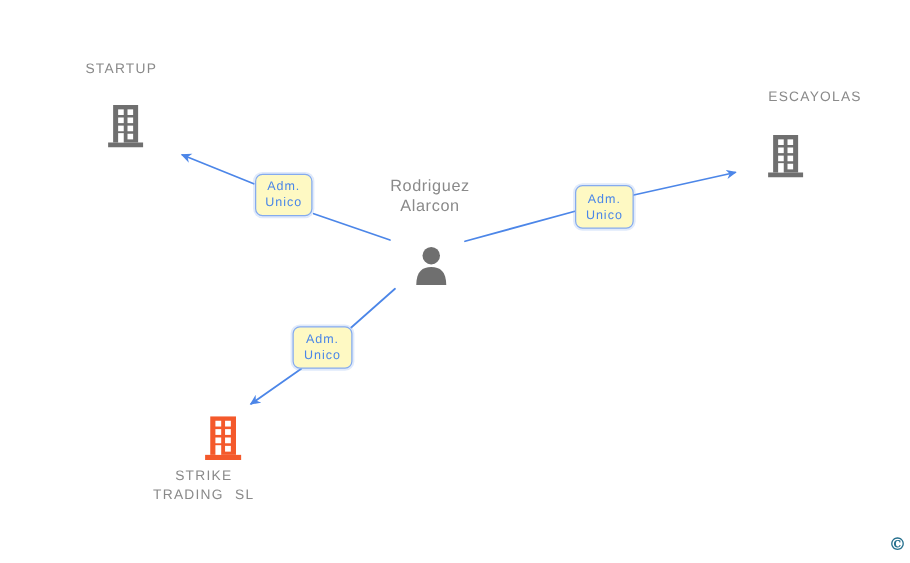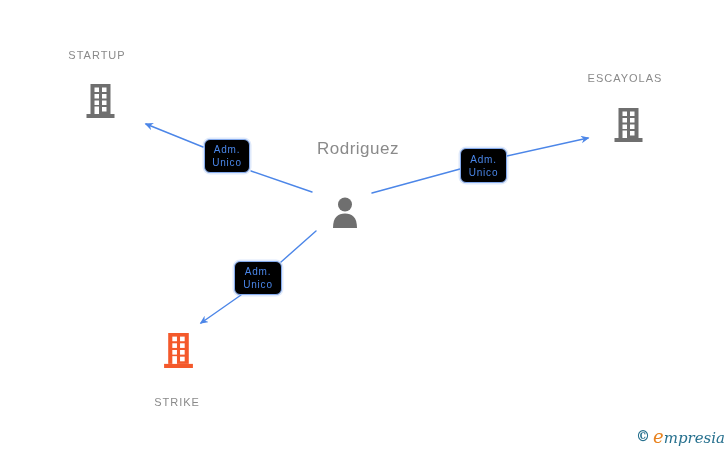--- a/index.html
+++ b/index.html
@@ -14,34 +14,34 @@
   }
   html,body{margin:0;padding:0;background:#fff;}
   .canvas{
     position:relative;width:728px;height:450px;background:#ffffff;
     font-family:"Liberation Sans",sans-serif;overflow:hidden;
   }
   .edges{position:absolute;left:0;top:0;width:728px;height:450px;pointer-events:none;}
   .edge-line{stroke:var(--edge-blue);stroke-width:1.4;stroke-linecap:round;fill:none;}
   .arrow-head{fill:var(--edge-blue);}
   .edge-label{
-    position:absolute;box-sizing:border-box;background:#000000;
+    position:absolute;box-sizing:border-box;background:#fef9c3;
     border:1px solid var(--box-border);border-radius:6px;
     box-shadow:0 0 0 1.5px rgba(133,171,238,0.25);
     display:flex;flex-direction:column;align-items:center;justify-content:center;
     color:var(--label-text);font-size:10px;line-height:13px;letter-spacing:0.8px;
     cursor:pointer;
   }
   .node-label{
     position:absolute;text-align:center;color:var(--node-text-gray);
     font-size:11px;line-height:15px;letter-spacing:1px;word-spacing:5px;
   }
   .person-label{
-    position:absolute;text-align:right;color:var(--node-text-gray);
-    font-size:17px;line-height:16px;letter-spacing:0.5px;
+    position:absolute;text-align:center;color:var(--node-text-gray);
+    font-size:13px;line-height:16px;letter-spacing:0.5px;
   }
   .icon{position:absolute;display:block;cursor:pointer;}
   .icon-gray{color:var(--icon-gray);}
   .icon-orange{color:var(--icon-orange);}
   .logo{
     position:absolute;right:3px;top:424px;height:24px;
     display:flex;align-items:center;gap:3px;cursor:pointer;
     font-family:"DejaVu Serif",serif;
   }
   .logo .copy{color:var(--logo-teal);font-size:14px;font-weight:bold;}
@@ -78,75 +78,76 @@
         <rect x="16" y="3.5" width="4.5" height="4.5"></rect>
       <rect x="8.5" y="10" width="4.5" height="4.5"></rect>
         <rect x="16" y="10" width="4.5" height="4.5"></rect>
       <rect x="8.5" y="16.5" width="4.5" height="4.5"></rect>
         <rect x="16" y="16.5" width="4.5" height="4.5"></rect>
       <rect x="16" y="23" width="4.5" height="4.5"></rect>
       <rect x="8.5" y="22.5" width="4.5" height="7.5"></rect>
     </g>
   </svg>
 
-  <div class="node-label" style="left:560px;top:71px;width:130px;">
+  <div class="node-label" style="left:587px;top:71px;width:130px;">
     <div>ESCAYOLAS</div>
   </div>
   <svg class="icon icon-gray" style="left:614px;top:108px;" width="29" height="34" viewBox="0 0 29 34">
     <rect x="4.5" y="0" width="20" height="30" fill="currentColor"></rect>
     <rect x="0.5" y="30" width="28" height="4" fill="currentColor"></rect>
     <g fill="#ffffff">
       <rect x="8.5" y="3.5" width="4.5" height="4.5"></rect>
         <rect x="16" y="3.5" width="4.5" height="4.5"></rect>
       <rect x="8.5" y="10" width="4.5" height="4.5"></rect>
         <rect x="16" y="10" width="4.5" height="4.5"></rect>
       <rect x="8.5" y="16.5" width="4.5" height="4.5"></rect>
         <rect x="16" y="16.5" width="4.5" height="4.5"></rect>
       <rect x="16" y="23" width="4.5" height="4.5"></rect>
       <rect x="8.5" y="22.5" width="4.5" height="7.5"></rect>
     </g>
   </svg>
 
   <div class="person-label" style="left:289px;top:141px;width:110px;">
     <div>Rodriguez</div>
+    <div>Alarcon</div>
   </div>
   <svg class="icon icon-gray" style="left:331px;top:197px;" width="28" height="31" viewBox="0 0 28 31">
     <circle cx="14" cy="7.5" r="7" fill="currentColor"></circle>
     <path d="M2 31 C2 20 7 16.5 14 16.5 C21 16.5 26 20 26 31 Z" fill="currentColor"></path>
   </svg>
 
   <svg class="icon icon-orange" style="left:163px;top:333px;" width="31" height="35" viewBox="0 0 29 34">
     <rect x="4.5" y="0" width="20" height="30" fill="currentColor"></rect>
     <rect x="0.5" y="30" width="28" height="4" fill="currentColor"></rect>
     <g fill="#ffffff">
       <rect x="8.5" y="3.5" width="4.5" height="4.5"></rect>
         <rect x="16" y="3.5" width="4.5" height="4.5"></rect>
       <rect x="8.5" y="10" width="4.5" height="4.5"></rect>
         <rect x="16" y="10" width="4.5" height="4.5"></rect>
       <rect x="8.5" y="16.5" width="4.5" height="4.5"></rect>
         <rect x="16" y="16.5" width="4.5" height="4.5"></rect>
       <rect x="16" y="23" width="4.5" height="4.5"></rect>
       <rect x="8.5" y="22.5" width="4.5" height="7.5"></rect>
     </g>
   </svg>
-  <div class="node-label" style="left:111px;top:374px;width:132px;margin-top:21px;">
+  <div class="node-label" style="left:97px;top:374px;width:132px;">
     <div>STRIKE</div>
+    <div>TRADING SL</div>
   </div>
 
   <div class="edge-label" style="left:204px;top:139px;width:46px;height:34px;">
     <div>Adm.</div>
     <div>Unico</div>
   </div>
   <div class="edge-label" style="left:460px;top:148px;width:47px;height:35px;">
     <div>Adm.</div>
     <div>Unico</div>
   </div>
   <div class="edge-label" style="left:234px;top:261px;width:48px;height:34px;">
     <div>Adm.</div>
     <div>Unico</div>
   </div>
 
   <div class="logo">
     <span class="copy">©</span>
-    <span class="brand"><span class="initial">e</span><span>mpresia</span></span>
   </div>
 
 </div>
 
 </body></html>

